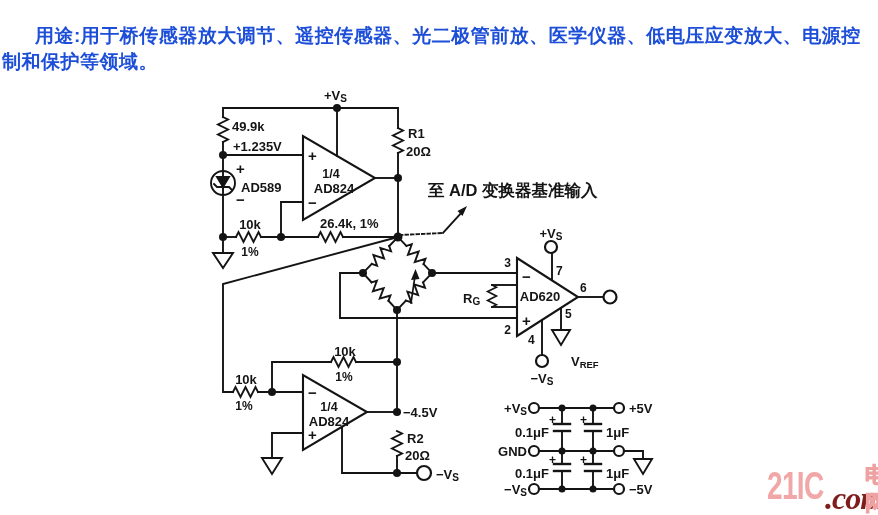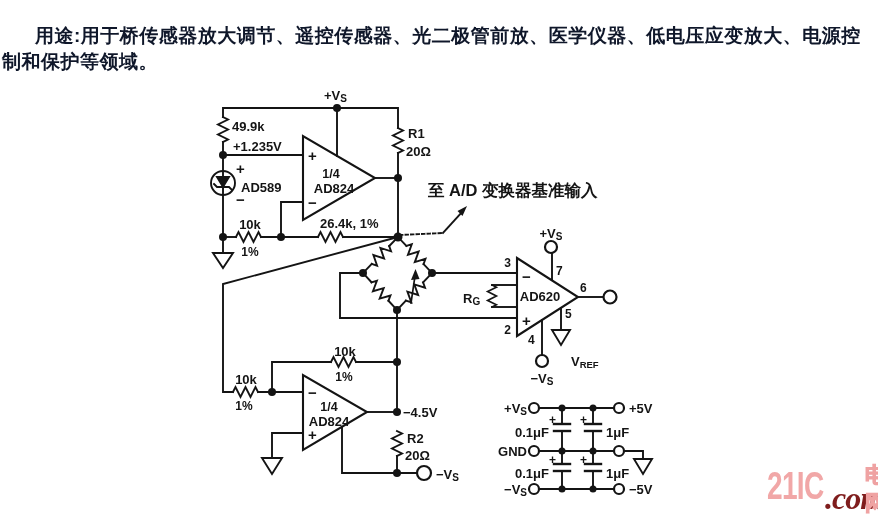--- a/index.html
+++ b/index.html
@@ -1,19 +1,19 @@
 <!DOCTYPE html>
 <html><head>
 <meta charset="utf-8">
 <style>
   html,body{margin:0;padding:0;background:#fff;}
   .page{position:relative;width:878px;height:515px;background:#ffffff;overflow:hidden;
         font-family:"Liberation Sans",sans-serif;}
   .desc{position:absolute;left:2px;top:4px;width:874px;
-        font-size:19px;line-height:26px;font-weight:700;color:#0f172a;
+        font-size:19px;line-height:26px;font-weight:700;color:#1d4ed8;
         text-indent:33px;letter-spacing:0.5px;word-break:break-all;}
   .desc .lbl{font-weight:700;}
   svg text{font-family:"Liberation Sans",sans-serif;font-weight:700;fill:#141414;}
   .wm{position:absolute;left:756px;top:458px;width:156px;height:57px;}
   .wm-ic{position:absolute;left:11px;top:6px;font-size:39px;font-weight:700;
          color:#f1a7a7;letter-spacing:-1px;transform:scaleX(0.72);transform-origin:left top;
          font-family:"Liberation Sans",sans-serif;}
   .wm-com{position:absolute;left:69px;top:22px;font-size:32px;font-weight:700;font-style:italic;
           color:#7f1d1d;font-family:"Liberation Serif",serif;letter-spacing:-1px;}
   .wm-cn{position:absolute;left:85px;top:3px;font-size:21px;font-weight:700;

